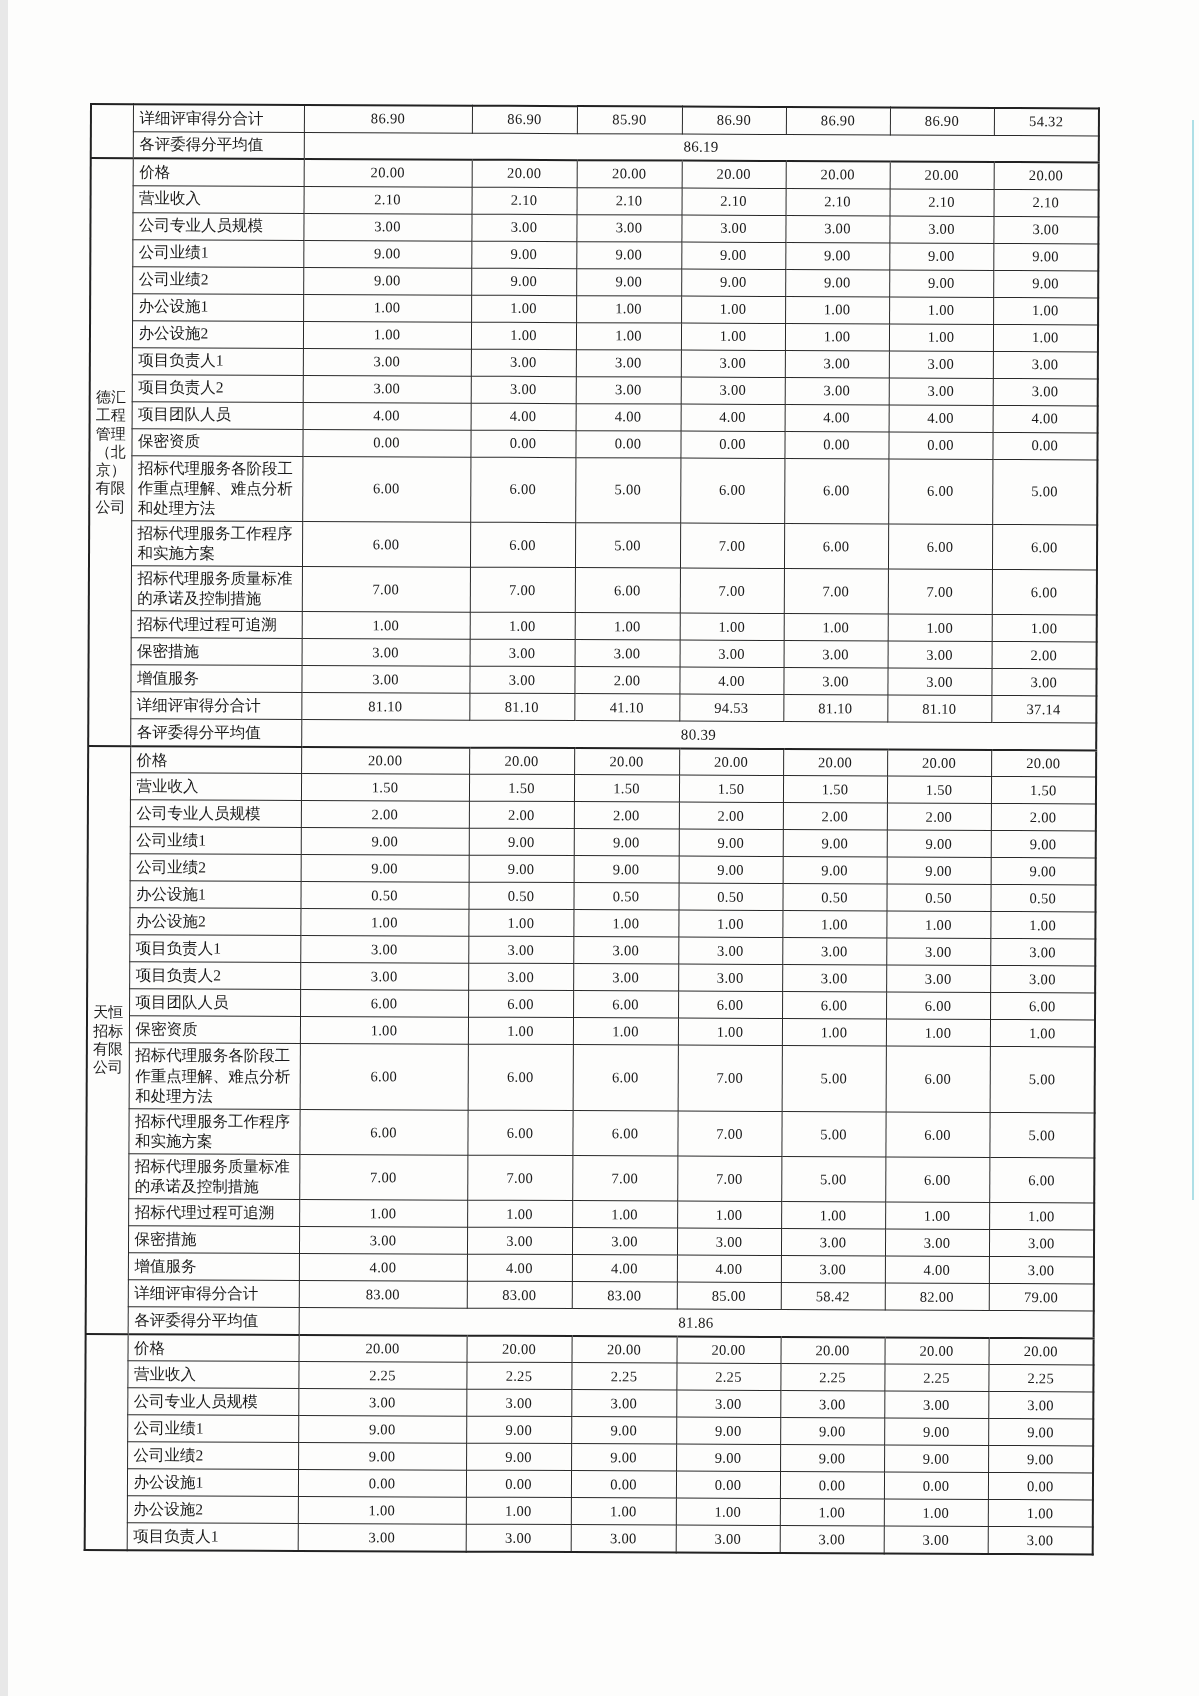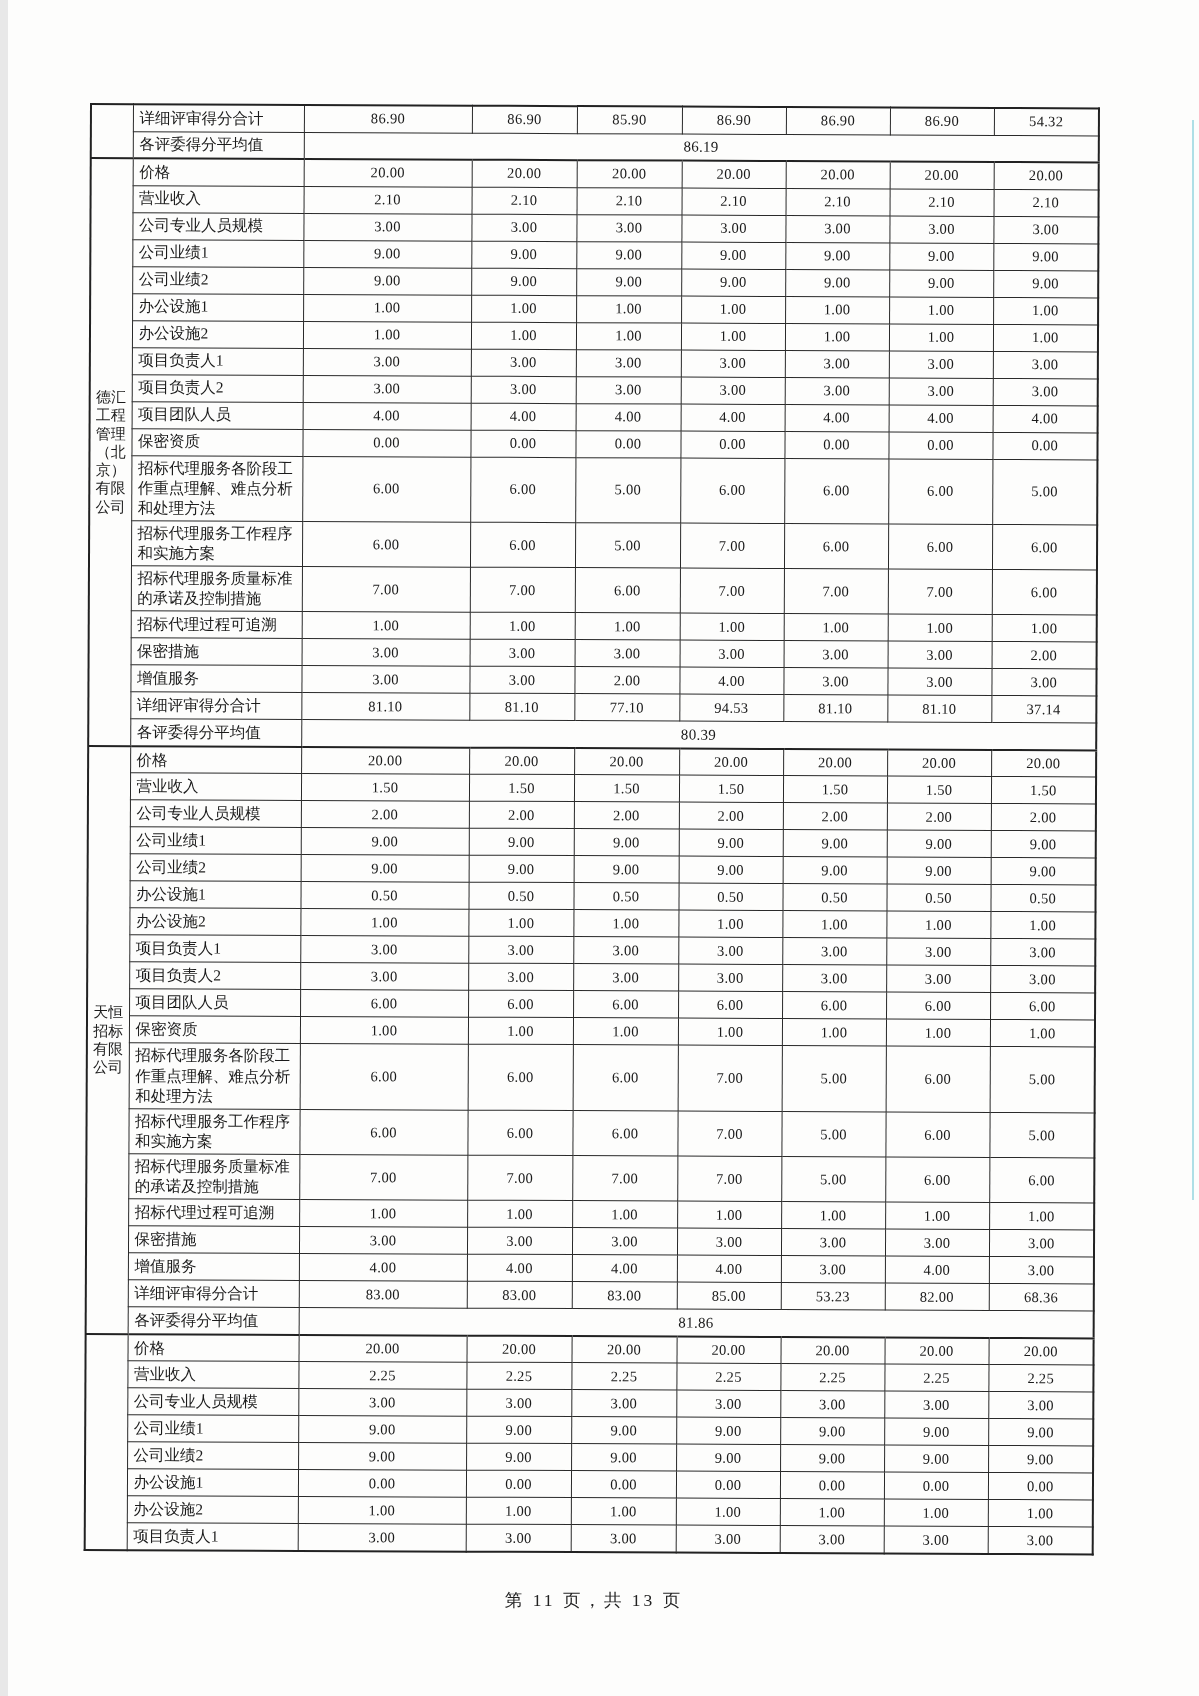--- a/index.html
+++ b/index.html
@@ -288,21 +288,21 @@
           <td class="score-cell">2.00</td>
           <td class="score-cell">4.00</td>
           <td class="score-cell">3.00</td>
           <td class="score-cell">3.00</td>
           <td class="score-cell">3.00</td>
         </tr>
         <tr class="row">
           <td class="label-cell">详细评审得分合计</td>
           <td class="score-cell">81.10</td>
           <td class="score-cell">81.10</td>
-          <td class="score-cell">77.10</td>
+          <td class="score-cell">41.10</td>
           <td class="score-cell">94.53</td>
           <td class="score-cell">81.10</td>
           <td class="score-cell">81.10</td>
           <td class="score-cell">37.14</td>
         </tr>
         <tr class="row">
           <td class="label-cell">各评委得分平均值</td>
           <td class="score-cell avg-cell" colspan="7">80.39</td>
         </tr>
         <tr class="row section-start">
@@ -478,23 +478,23 @@
           <td class="score-cell">3.00</td>
           <td class="score-cell">4.00</td>
           <td class="score-cell">3.00</td>
         </tr>
         <tr class="row">
           <td class="label-cell">详细评审得分合计</td>
           <td class="score-cell">83.00</td>
           <td class="score-cell">83.00</td>
           <td class="score-cell">83.00</td>
           <td class="score-cell">85.00</td>
-          <td class="score-cell">53.23</td>
+          <td class="score-cell">58.42</td>
           <td class="score-cell">82.00</td>
-          <td class="score-cell">68.36</td>
+          <td class="score-cell">79.00</td>
         </tr>
         <tr class="row">
           <td class="label-cell">各评委得分平均值</td>
           <td class="score-cell avg-cell" colspan="7">81.86</td>
         </tr>
         <tr class="row section-start">
           <td class="company-cell" rowspan="8"></td>
           <td class="label-cell">价格</td>
           <td class="score-cell">20.00</td>
           <td class="score-cell">20.00</td>
@@ -570,14 +570,13 @@
           <td class="score-cell">3.00</td>
           <td class="score-cell">3.00</td>
           <td class="score-cell">3.00</td>
           <td class="score-cell">3.00</td>
           <td class="score-cell">3.00</td>
           <td class="score-cell">3.00</td>
         </tr>
       </tbody>
   </table>
 
-  <div class="footer">第 11 页，共 13 页</div>
 </div>
 
 </body></html>

